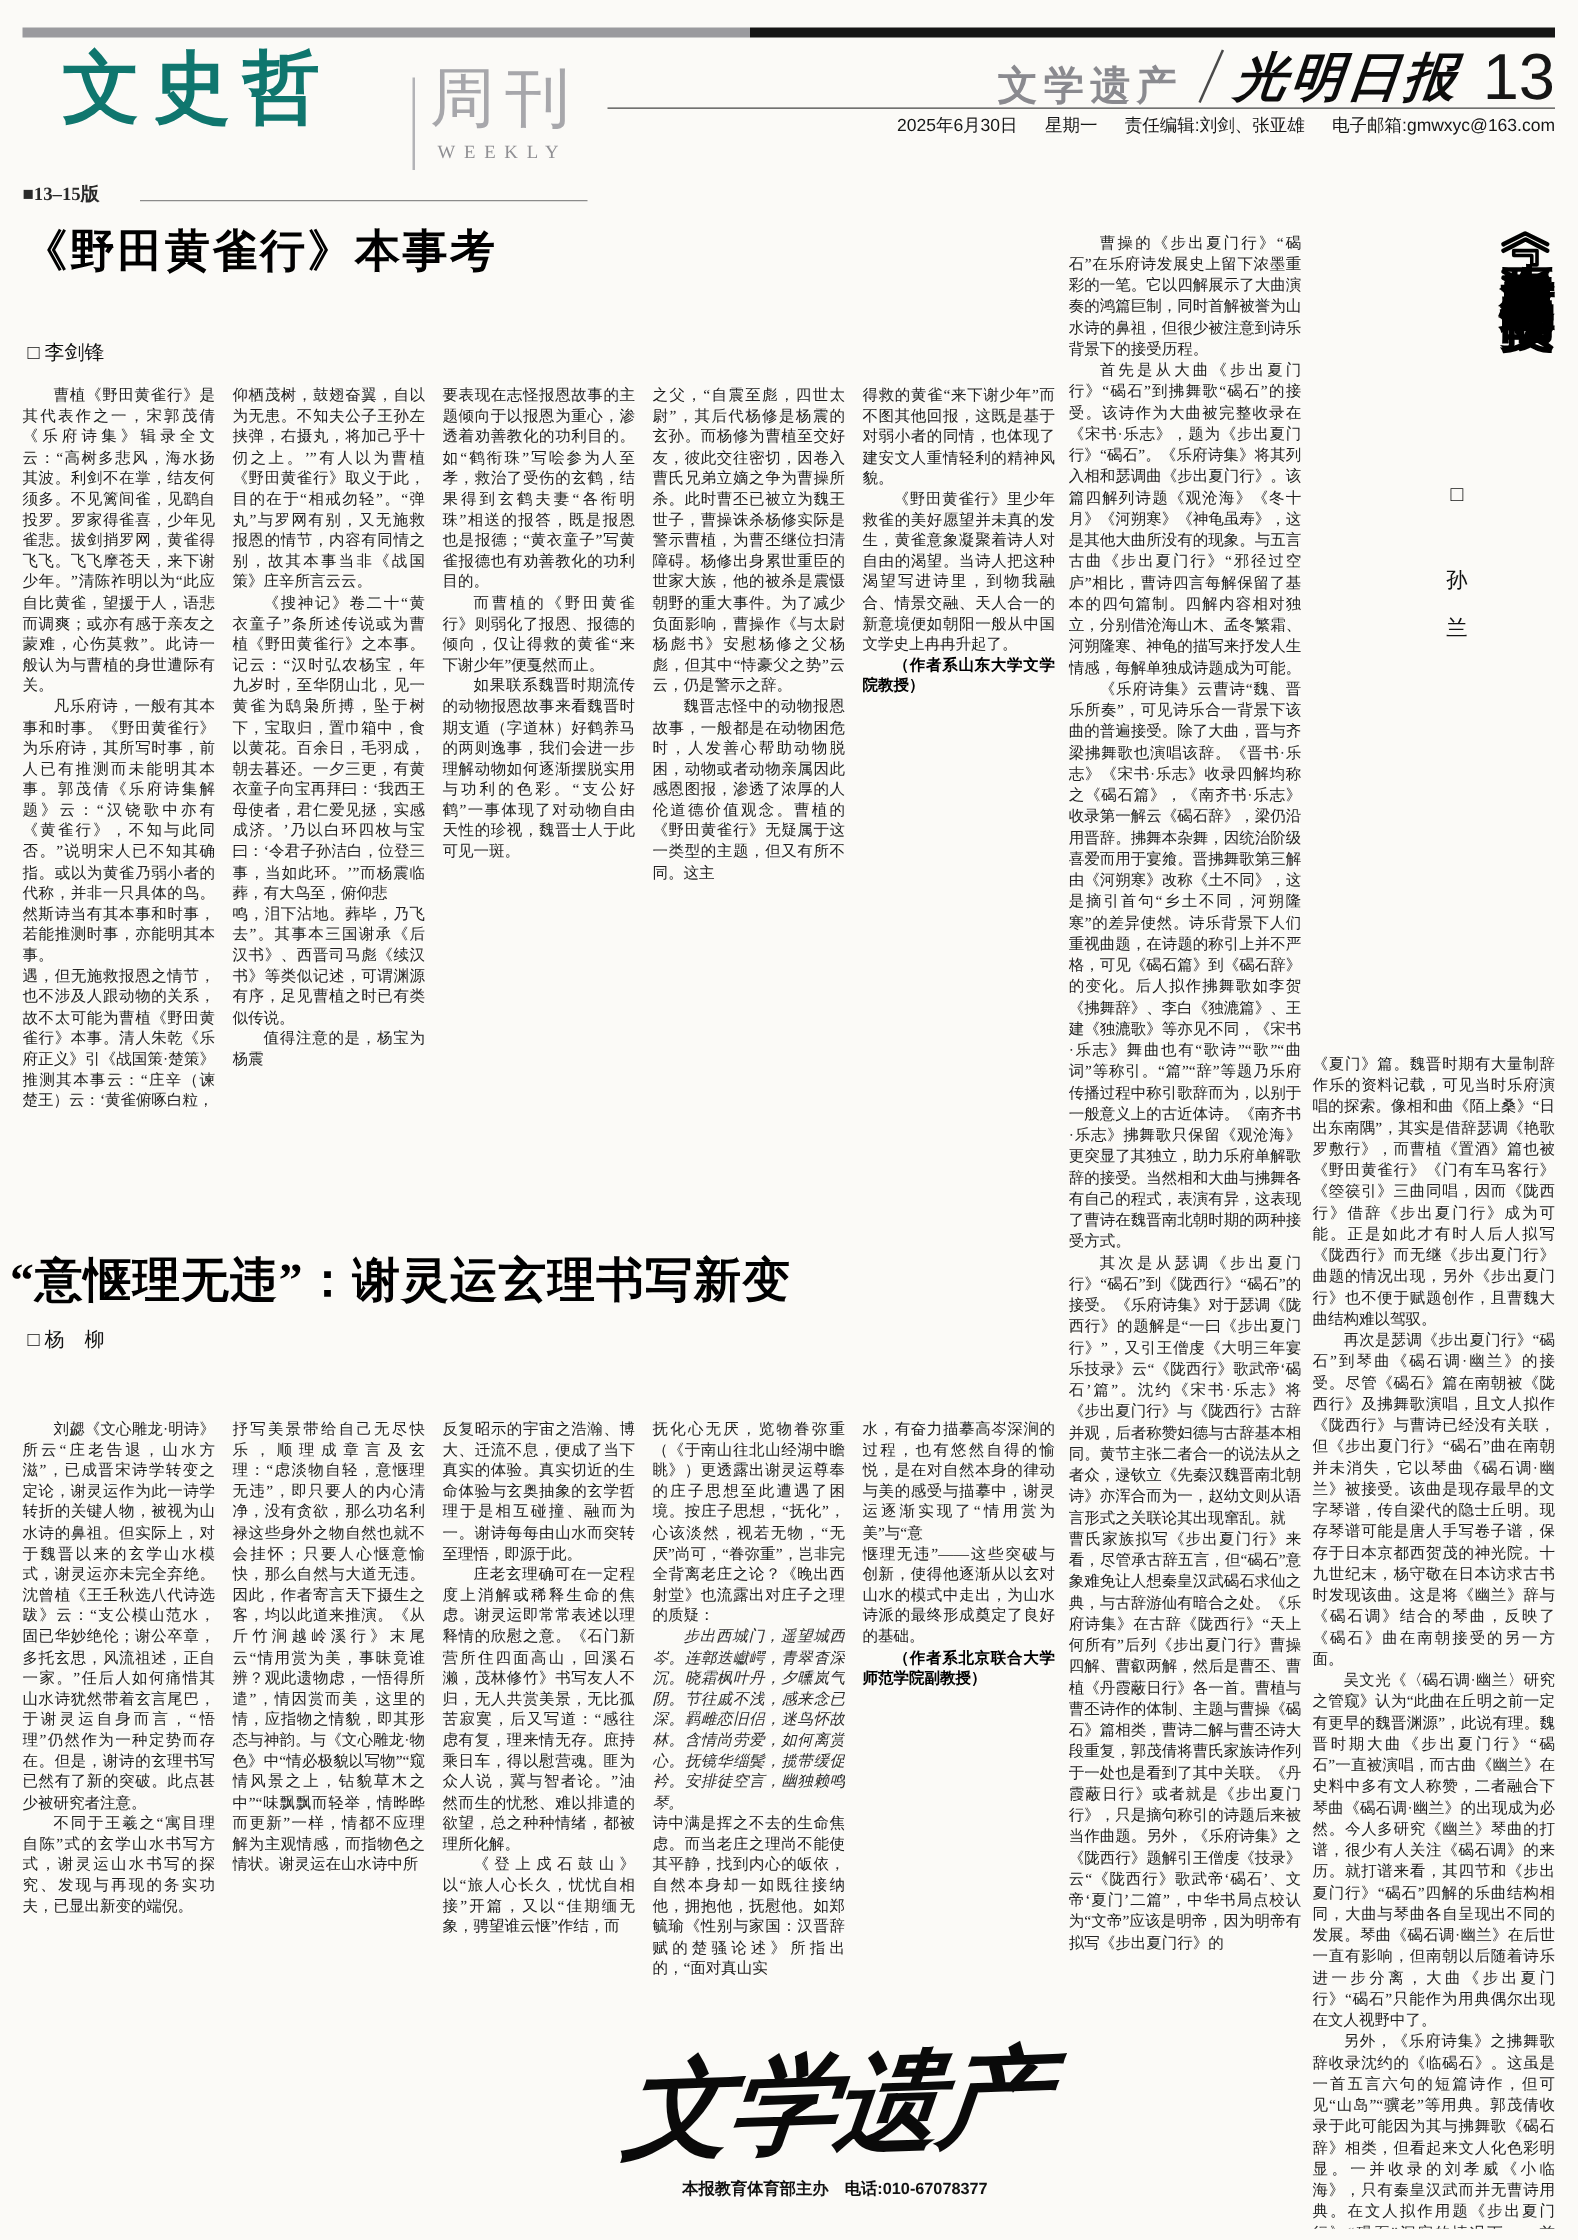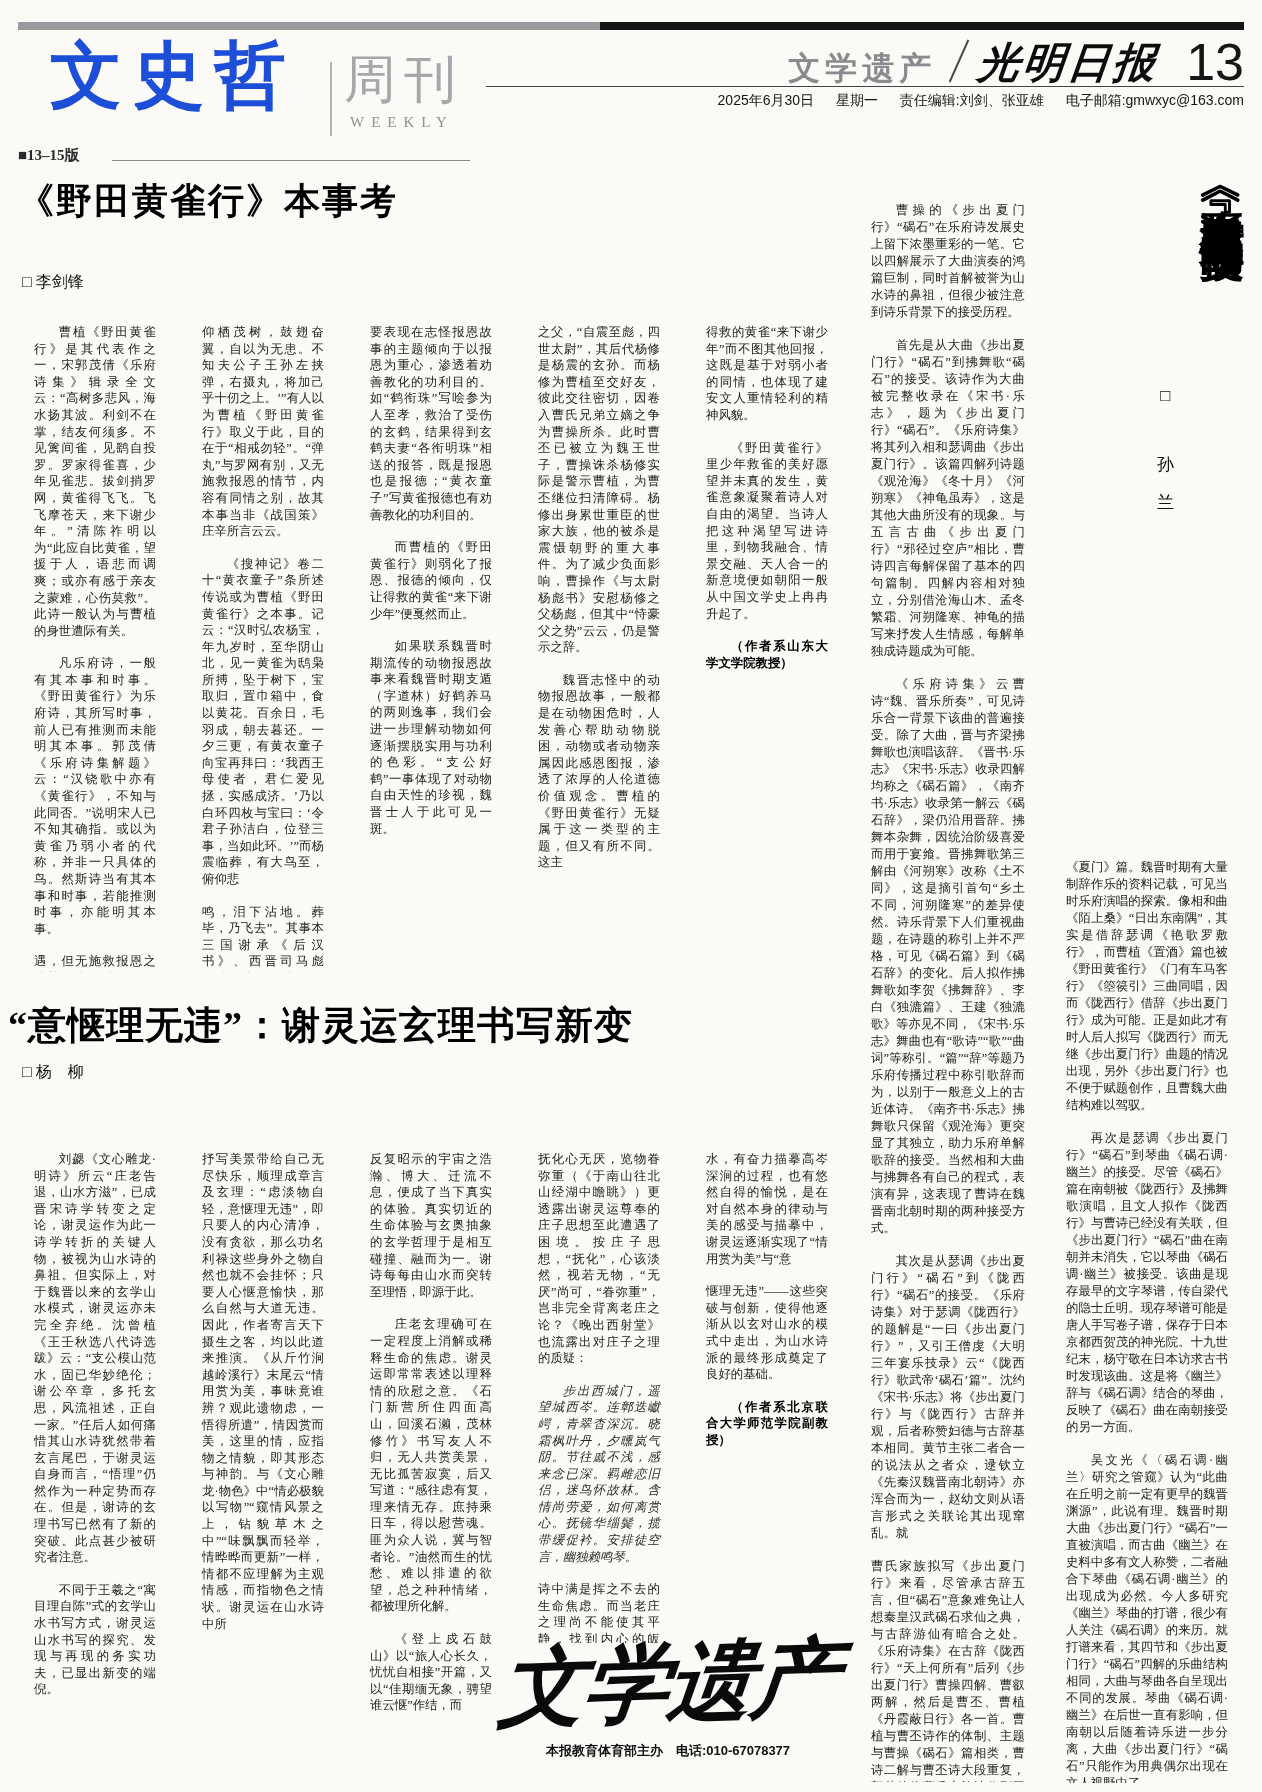--- a/index.html
+++ b/index.html
@@ -5,40 +5,40 @@
   html,body{margin:0;padding:0;}
   body{
     width:1262px;height:1792px;position:relative;overflow:hidden;
     background:#fbfaf7;color:#1e1e1e;
     font-family:"Liberation Serif","DejaVu Serif",serif;
   }
   .abs{position:absolute;}
   
   .topbar-gray{left:18px;top:22px;width:582px;height:8px;background:#9a9a9e;}
   .topbar-black{left:600px;top:22px;width:644px;height:8px;background:#161616;}
-  .mast-title{left:50px;top:40px;font-size:72px;font-weight:900;color:#1d4ed8;letter-spacing:10px;line-height:1;}
+  .mast-title{left:50px;top:40px;font-size:62px;font-weight:900;color:#0f766e;letter-spacing:10px;line-height:1;}
   .mast-divider{left:330px;top:62px;width:2px;height:74px;background:#b3b3b7;}
   .mast-weekly{left:344px;top:54px;font-size:52px;color:#a7a7ab;letter-spacing:8px;line-height:1;font-weight:400;}
   .mast-weekly-en{left:350px;top:114px;font-size:15px;color:#8f8f93;letter-spacing:7px;}
   .pages-note{left:18px;top:146px;font-size:15px;font-weight:bold;color:#2a2a2a;}
   .pages-rule{left:112px;top:160px;width:358px;height:1px;background:#8b8b8b;}
   .sec-row{top:38px;right:18px;display:flex;align-items:flex-end;}
   .sec-label{font-size:32px;font-weight:900;color:#8a8a8f;letter-spacing:5px;line-height:1;}
   .sec-slash{width:2px;height:46px;background:#4a4a4a;transform:rotate(24deg);margin:0 18px 0 22px;}
   .paper-name{font-size:42px;font-weight:900;font-style:italic;color:#0c0c0c;letter-spacing:3px;line-height:1;transform:skewX(-6deg);}
-  .page-no{font-size:52px;font-weight:400;color:#161616;font-family:"Liberation Sans",sans-serif;line-height:.85;margin-left:28px;}
+  .page-no{font-size:52px;font-weight:400;color:#161616;font-family:"Liberation Sans",sans-serif;line-height:.85;margin-left:18px;}
   .head-rule{left:486px;top:86px;width:758px;height:1px;background:#444;}
   .date-row{top:92px;right:18px;font-size:14px;font-weight:normal;color:#161616;font-family:"Liberation Sans",sans-serif;}
   .date-row span{margin-left:18px;}
   
   .headline{font-weight:900;color:#000;line-height:1.05;white-space:nowrap;}
   .byline{font-size:16px;color:#111;}
   .body-cols{display:flex;gap:14px;}
   .col{width:154px;height:100%;overflow:hidden;font-size:12.4px;line-height:16.6px;text-align:justify;color:#222;}
-  .col p,.vcol p{margin:16px;text-indent:2em;}
+  .col p,.vcol p{margin:0;text-indent:2em;}
   p.ni{text-indent:0;}
   p.kai{font-style:italic;color:#2b2b2b;}
   p.credit{font-weight:bold;color:#000;}
   
   .vcol{overflow:hidden;font-size:12.4px;line-height:17px;text-align:justify;color:#222;}
   .v-block{display:block;writing-mode:vertical-rl;}
   .v-title{font-size:45px;font-weight:900;color:#000;letter-spacing:2px;line-height:1;}
   .v-byline{font-size:17px;color:#111;padding-top:214px;margin-right:22px;letter-spacing:10px;}
   
   .logo-callig{font-size:86px;font-weight:900;font-style:italic;letter-spacing:-2px;color:#0a0a0a;transform:rotate(-2deg) skewX(-8deg);line-height:1;text-align:center;}

